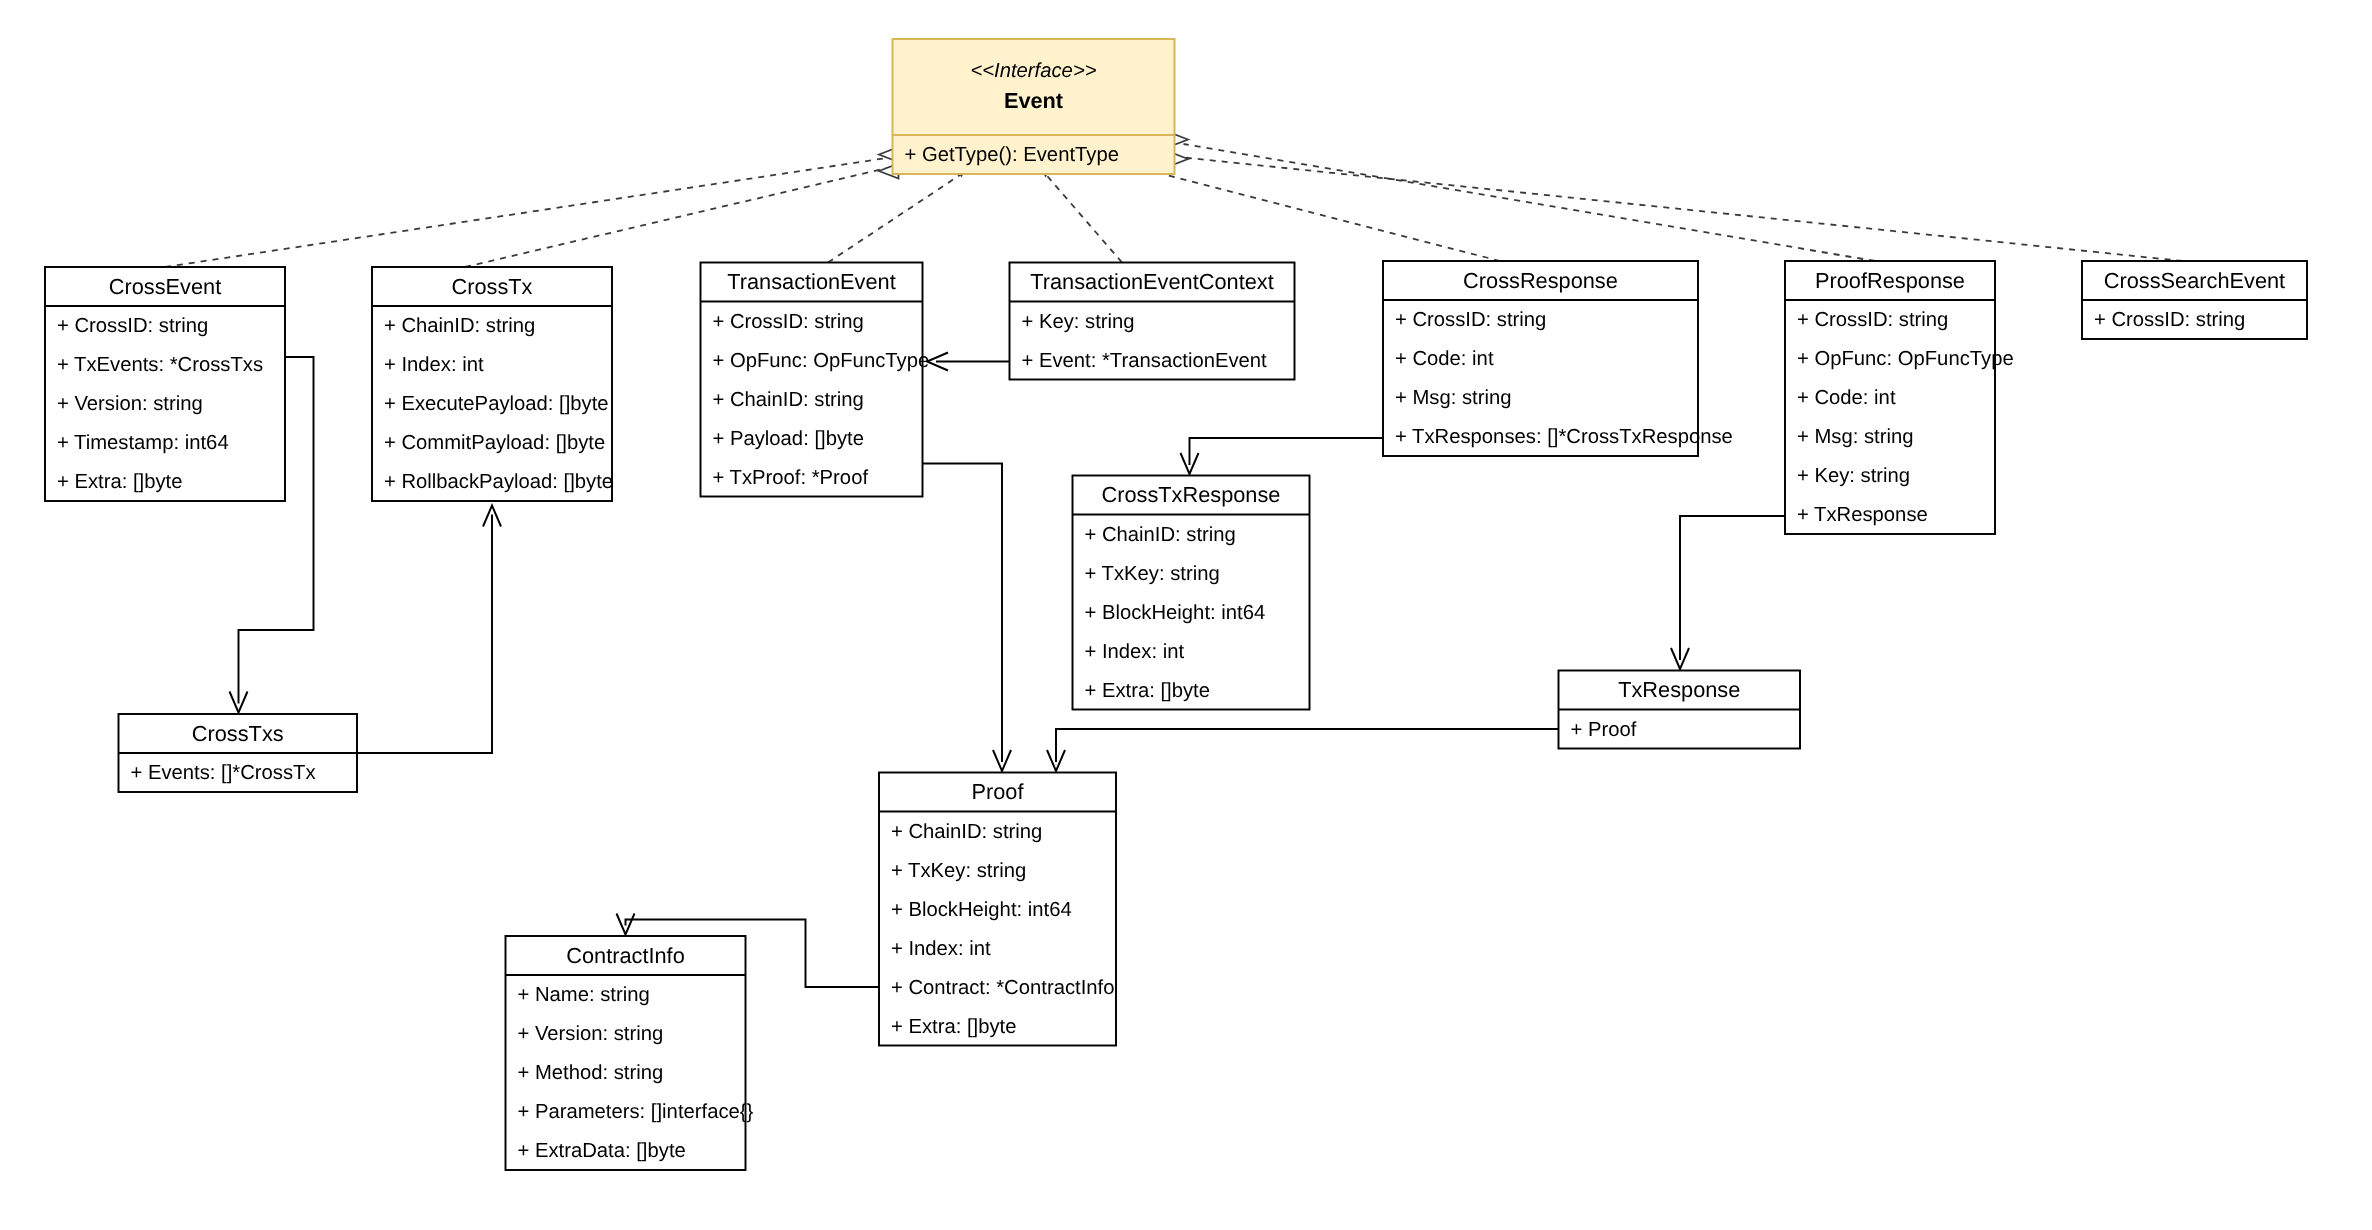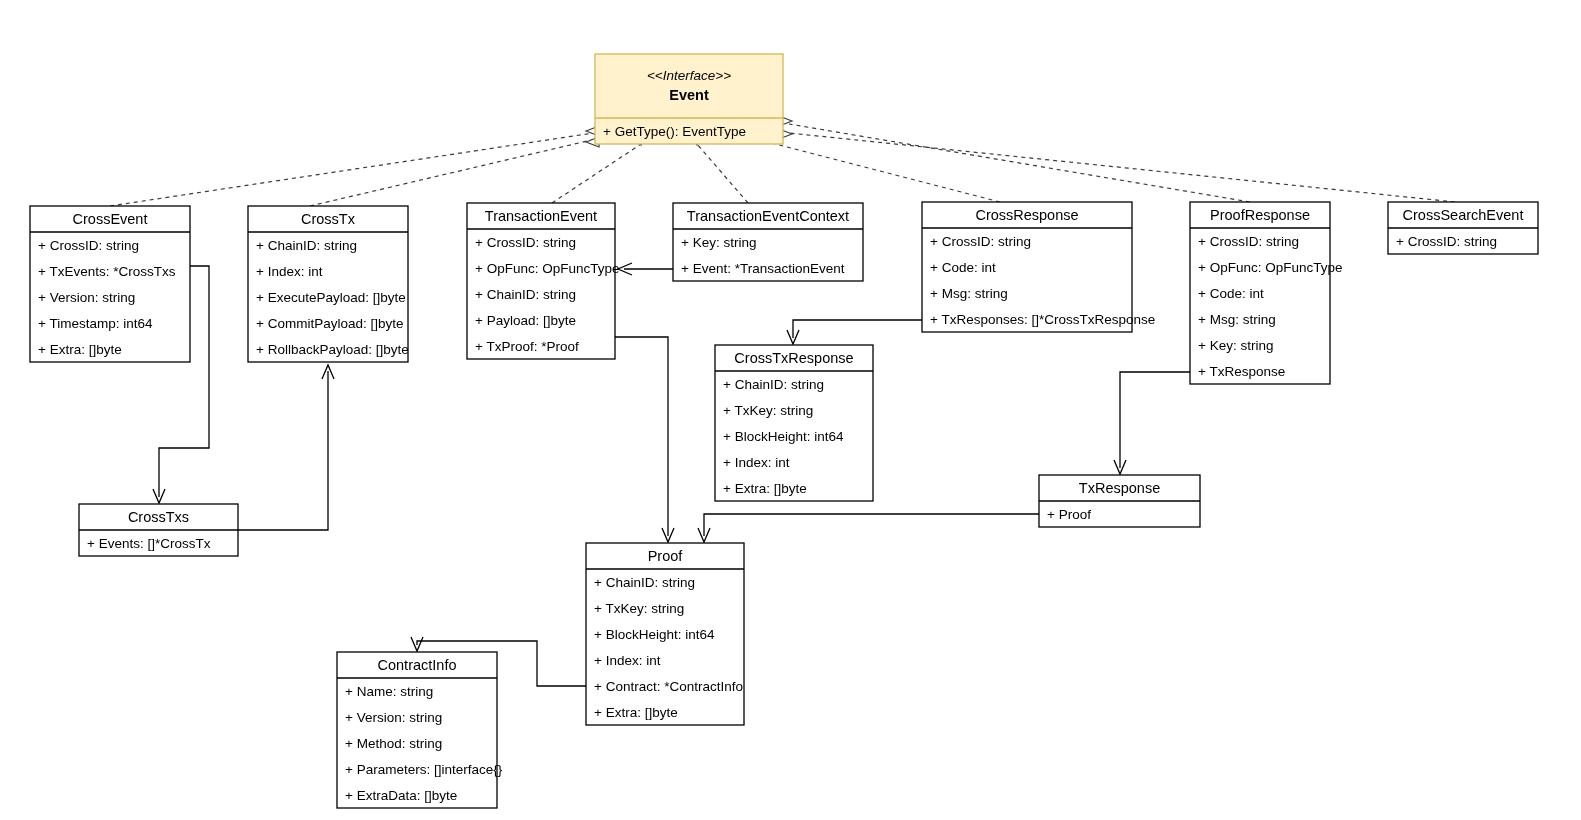--- a/index.html
+++ b/index.html
@@ -10,21 +10,20 @@
   body {
     width: 1581px;
     height: 820px;
     font-family: "Liberation Sans", sans-serif;
     overflow: hidden;
   }
   #diagram-root {
     position: relative;
     width: 1581px;
     height: 672px;
-    margin-top: 28px;
   }
   svg.uml-canvas {
     display: block;
     width: 1581px;
     height: 820px;
   }
   .cls-box {
     fill: #ffffff;
     stroke: #000000;
     stroke-width: 1.3;

